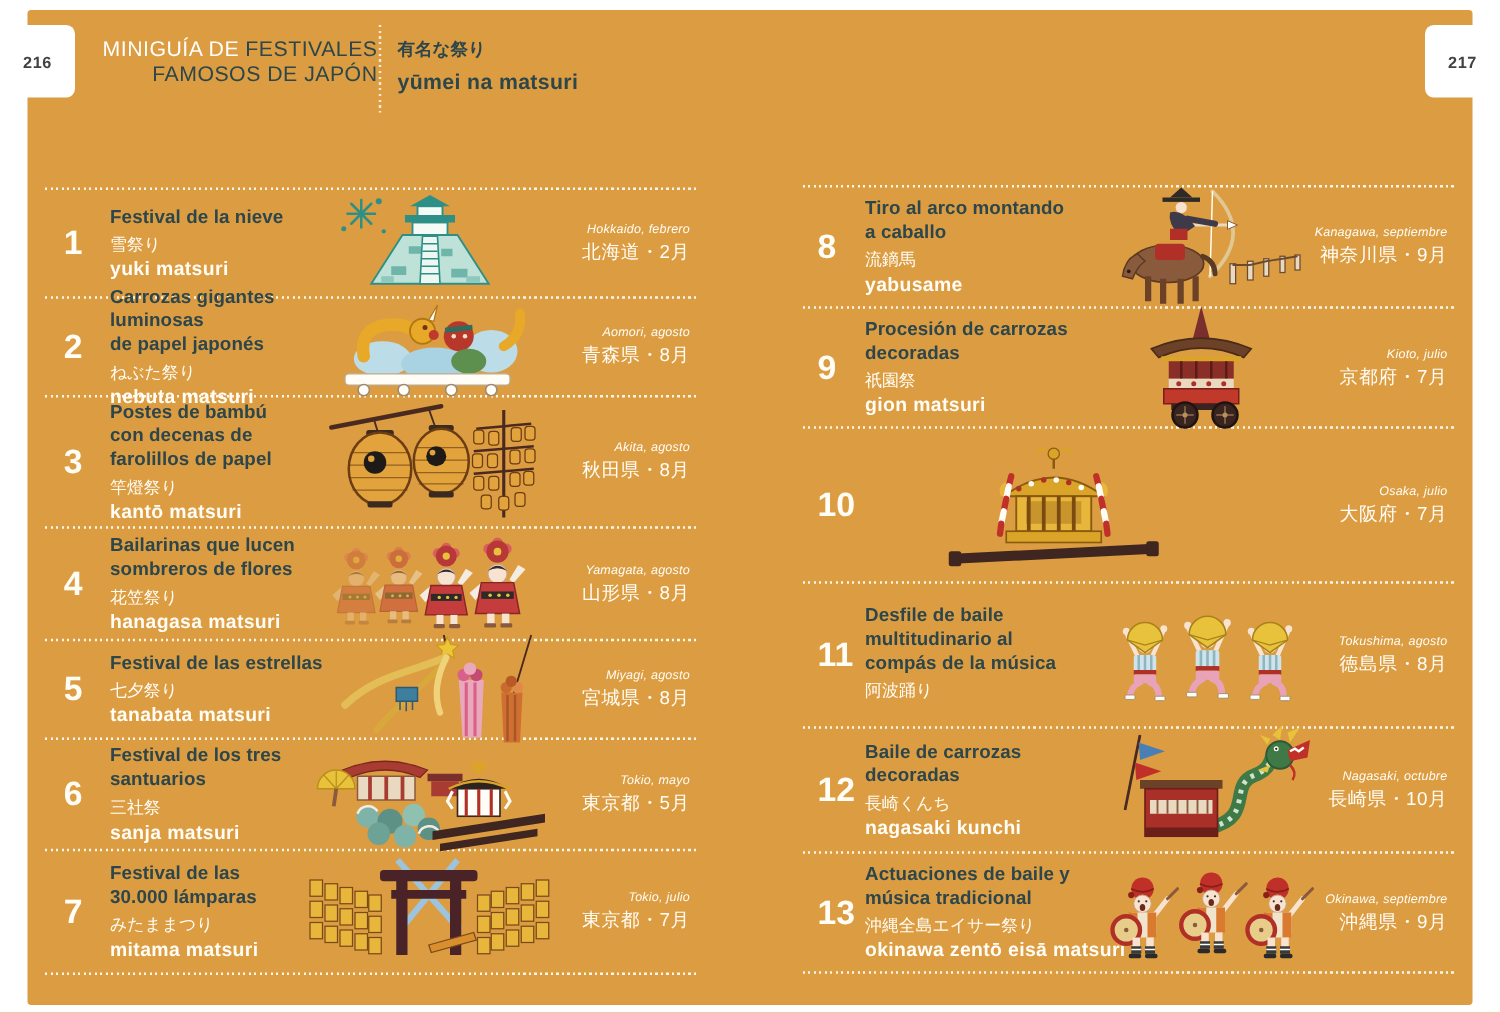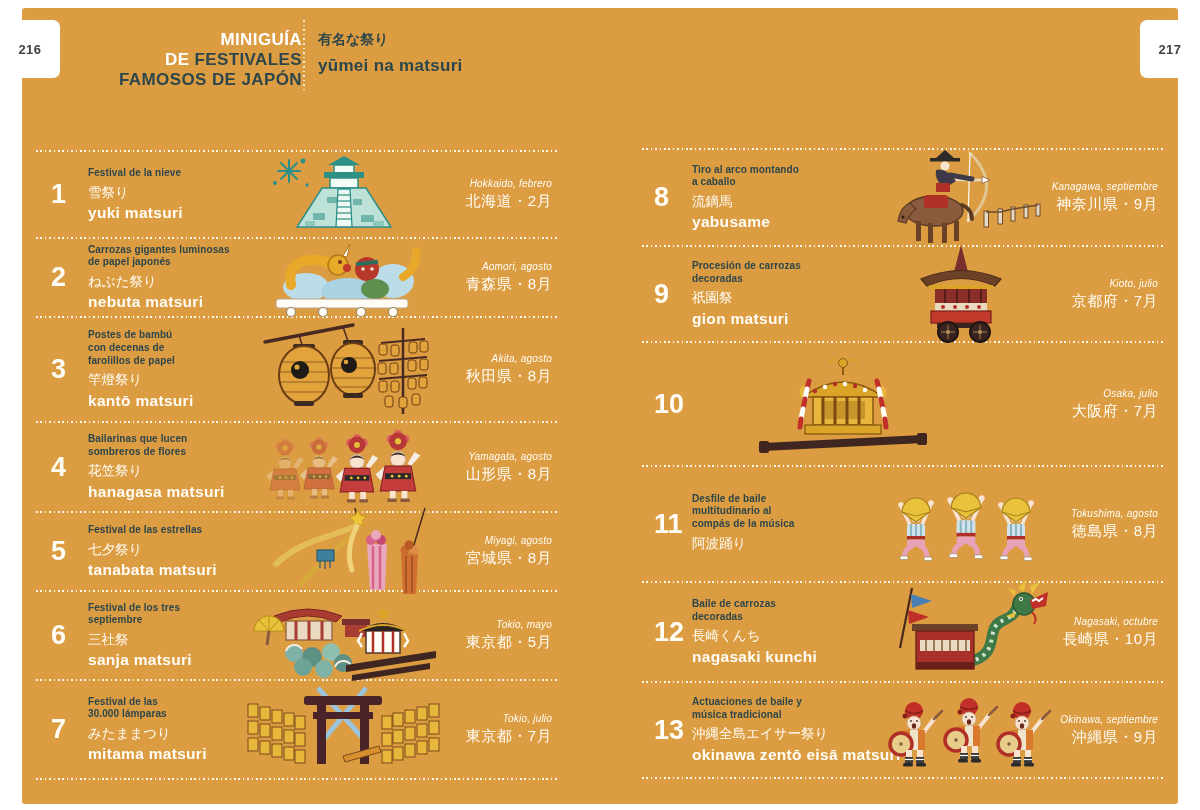--- a/index.html
+++ b/index.html
@@ -18,21 +18,21 @@
   .tab {
     position:absolute; top:20px; width:60px; height:58px; background:#ffffff;
     display:flex; align-items:center; justify-content:center;
     font-size:13px; font-weight:bold; color:#424242; letter-spacing:.5px; z-index:5;
   }
   .tab-left  { left:0;  border-radius:0 7px 7px 0; }
   .tab-right { right:0; border-radius:7px 0 0 7px; }
 
   
   .header-es { position:absolute; left:58px; top:22px; width:222px; text-align:right;
-    font-weight:bold; font-size:17px; line-height:20px; letter-spacing:.4px; color:#2d464b; }
+    font-weight:normal; font-size:17px; line-height:20px; letter-spacing:.4px; color:#2d464b; }
   .header-es .accent { color:#ffffff; margin-right:5px; }
   .header-divider { position:absolute; left:281px; top:12px; width:2px; height:70px;
     background-image:repeating-linear-gradient(to bottom,#f6ead2 0px,#f6ead2 1.7px,transparent 1.7px,transparent 4.6px); }
   .header-ja { position:absolute; left:296px; top:23px; color:#2d464b; }
   .header-ja .ja-line { font-size:14px; font-weight:bold; margin-bottom:7px; }
   .header-ja .romaji-line { font-size:17px; font-weight:bold; letter-spacing:.3px; }
 
   
   .col { position:absolute; width:522px; }
   .col-left  { left:14px;  top:142px; }
@@ -40,21 +40,21 @@
   .sep { height:2px; width:100%;
     background-image:repeating-linear-gradient(to right,rgba(255,252,243,.95) 0px,rgba(255,252,243,.95) 1.6px,transparent 1.6px,transparent 4.4px); }
   .row { display:flex; align-items:center; overflow:visible; }
   .h85{height:85px}.h77{height:77px}.h103{height:103px}.h88{height:88px}.h87{height:87px}
   .h97{height:97px}.h95{height:95px}.h94{height:94px}.h122{height:122px}.h114{height:114px}.h98{height:98px}
 
   .num { flex:0 0 52px; padding-left:15px; font-size:27px; font-weight:bold; color:#fffdf6; }
   .col-right .num { flex:0 0 50px; padding-left:12px; }
   .info { flex:0 0 206px; }
   .col-right .info { flex:0 0 238px; }
-  .title { color:#2d464b; font-weight:bold; font-size:10px; line-height:1.27;
+  .title { color:#2d464b; font-weight:bold; font-size:15px; line-height:1.27;
     white-space:pre-line; letter-spacing:.1px; margin-bottom:4px; }
   .ja-name { color:#fffdf6; font-size:13.5px; line-height:1.3; margin-bottom:3px; }
   .romaji { color:#fffdf6; font-weight:bold; font-size:15.5px; letter-spacing:.3px; white-space:nowrap; }
   .illus { flex:1 1 auto; min-width:0; display:flex; justify-content:center; align-items:center; overflow:visible; }
   .illus svg { flex-shrink:0; overflow:visible; }
   .loc { flex:0 0 165px; text-align:right; padding-right:6px; }
   .col-right .loc { flex:0 0 172px; }
   .loc-es { color:#fffdf6; font-style:italic; font-size:10px; margin-bottom:3px; letter-spacing:.2px; }
   .loc-ja { color:#fffdf6; font-size:15px; letter-spacing:.5px; }
 </style>
@@ -309,21 +309,21 @@
         <div class="loc-es">Miyagi, agosto</div>
         <div class="loc-ja">宮城県・8月</div>
       </div>
     </div>
     <div class="sep"></div>
 
     <div class="row h87">
       <div class="num">6</div>
       <div class="info">
         <div class="title">Festival de los tres
-septiembre</div>
+santuarios</div>
         <div class="ja-name">三社祭</div>
         <div class="romaji">sanja matsuri</div>
       </div>
       <div class="illus">
         <svg width="195" height="94" viewBox="0 0 195 94">
           <path d="M28,27 Q62,13 96,27 L90,33 Q62,21 34,33 Z" fill="#a83c32" stroke="#7a2620" stroke-width="1"></path>
           <rect x="40" y="32" width="46" height="19" fill="#e8d9c0" stroke="#8a5a3c" stroke-width="1.2"></rect>
           <line x1="50" y1="32" x2="50" y2="51" stroke="#a83c32" stroke-width="3"></line>
           <line x1="63" y1="32" x2="63" y2="51" stroke="#a83c32" stroke-width="3"></line>
           <line x1="76" y1="32" x2="76" y2="51" stroke="#a83c32" stroke-width="3"></line>

